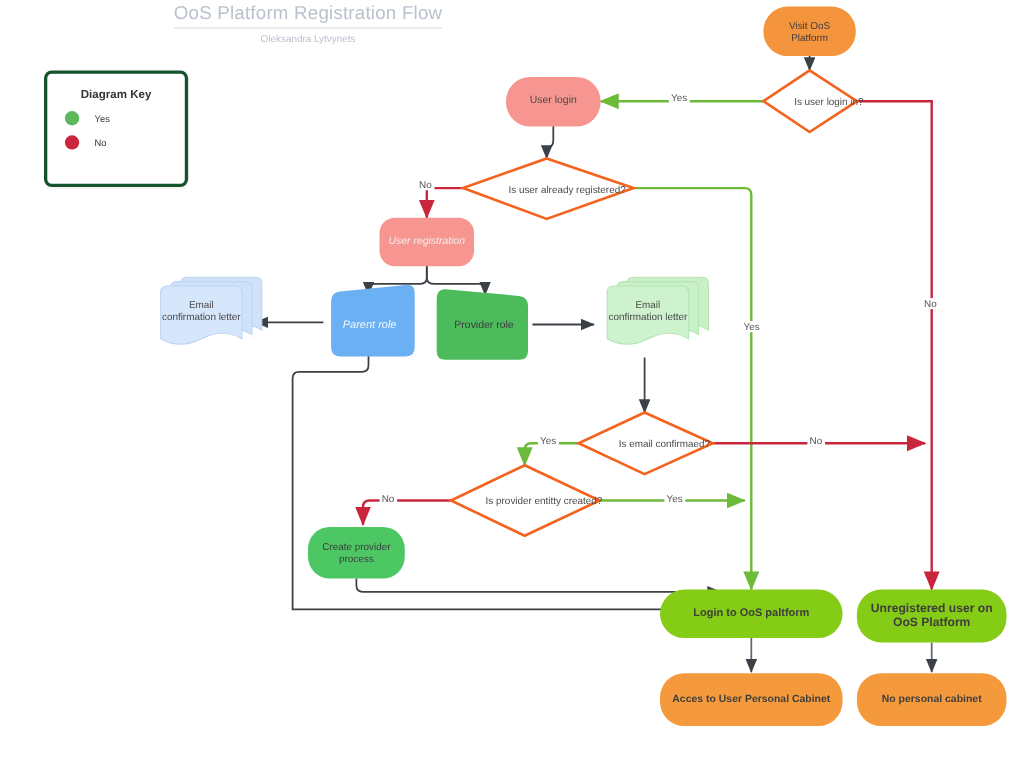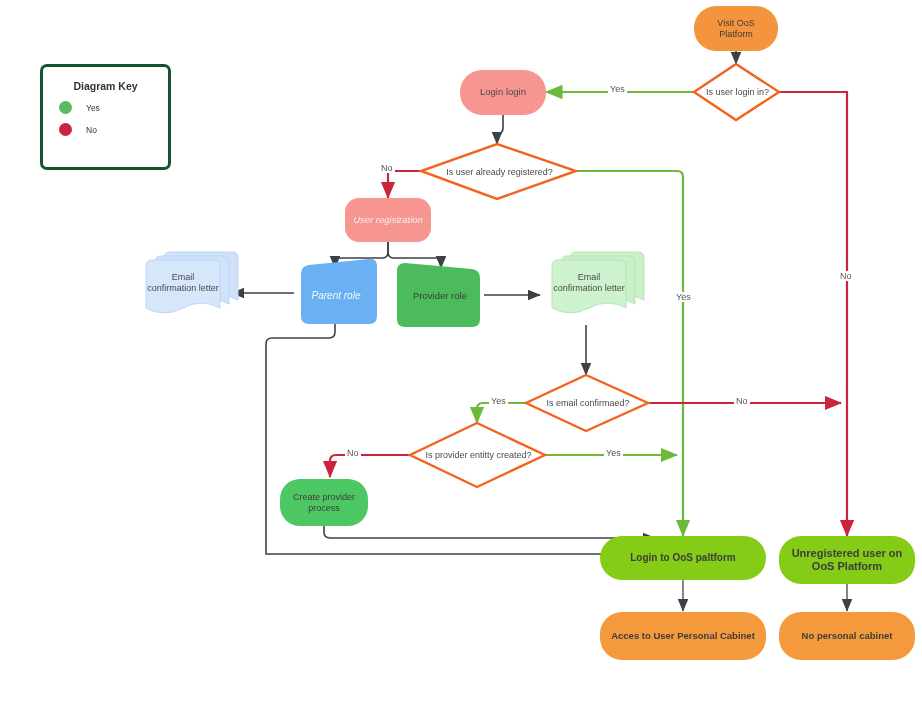--- a/index.html
+++ b/index.html
@@ -35,21 +35,21 @@
 
   .n-orange{background:#f4943c;color:#3d3d3d;font-size:9px;}
   .n-orange-strong{background:#84cc16;color:#3d3d3d;font-size:10px;font-weight:bold;}
   .n-orange-light{background:#f59a3c;color:#3d3d3d;font-size:10px;font-weight:bold;}
   .n-pink{background:#f79690;color:#4a4a4a;font-size:9.5px;}
   .n-blue{color:#f2f6fb;font-size:10px;font-style:italic;}
   .n-green{color:#3d3d3d;font-size:9.5px;}
 
   
   .diamond{position:absolute;}
-  .diamond .dlabel{position:absolute;left:1px;top:0;width:100%;height:100%;
+  .diamond .dlabel{position:absolute;left:17px;top:0;width:100%;height:100%;
         display:flex;align-items:center;justify-content:center;
         font-size:9px;color:#4a4a4a;text-align:center;}
 
   
   .rolebox{position:absolute;}
   .rolebox .rlabel{position:absolute;left:0;top:0;width:100%;height:100%;
         display:flex;align-items:center;justify-content:center;text-align:center;}
 
   
   .docs{position:absolute;}
@@ -58,20 +58,24 @@
         font-size:9px;color:#4a4a4a;text-align:center;line-height:1.2;}
 
   .edge-label{position:absolute;font-size:9px;color:#555;background:#fff;
               padding:0 2px;white-space:nowrap;}
 </style>
 </head>
 <body>
 
 <div id="canvas">
 
+  <div class="title-wrap">
+    <div class="title">OoS Platform Registration Flow</div>
+    <div class="subtitle">Oleksandra Lytvynets</div>
+  </div>
 
   <div class="legend">
     <div class="legend-title">Diagram Key</div>
     <div class="legend-row">
       <div class="legend-dot yes"></div>
       <div class="legend-label">Yes</div>
     </div>
     <div class="legend-row">
       <div class="legend-dot no"></div>
       <div class="legend-label">No</div>
@@ -166,21 +170,21 @@
     
     <path d="M301,274 q0,-8 8,-9 l60,-6 q8,-1 8,7 l0,50 q0,8 -8,8 l-60,0 q-8,0 -8,-8 z" fill="#6ab0f3"></path>
     <path d="M397,271 q0,-8 8,-8 l67,6 q8,1 8,9 l0,41 q0,8 -8,8 l-67,0 q-8,0 -8,-8 z" fill="#4cbb5b"></path>
   </svg>
 
   <div class="node pill n-orange" style="left:694px;top:6px;width:84px;height:45px;">
     <span>Visit OoS Platform</span>
   </div>
 
   <div class="node pill n-pink" style="left:460px;top:70px;width:86px;height:45px;">
-    <span>Login login</span>
+    <span>User login</span>
   </div>
 
   <div class="node rounded n-pink" style="left:345px;top:198px;width:86px;height:44px;border-radius:14px;">
     <span style="font-style:italic;color:#f3ecea;">User registration</span>
   </div>
 
   <div class="rolebox" style="left:295px;top:265px;width:82px;height:60px;">
     <div class="rlabel n-blue">
         <span>Parent role</span>
       </div>

